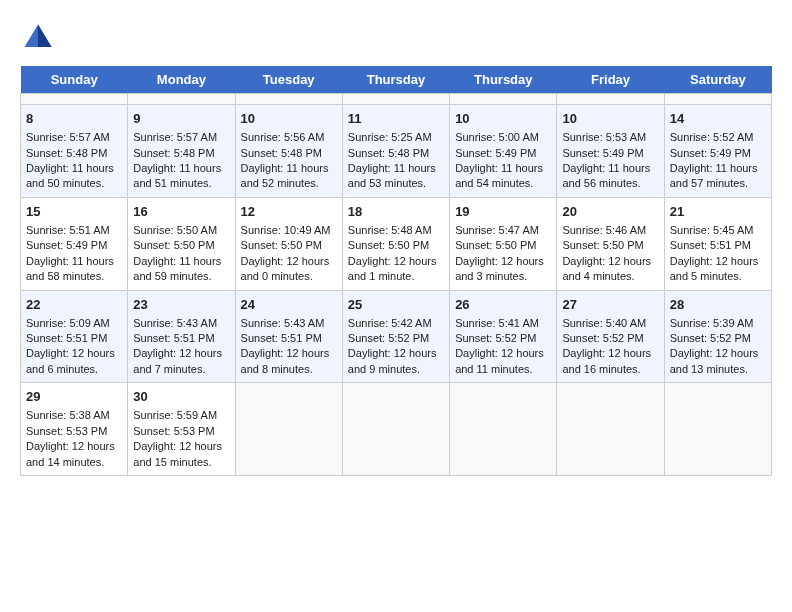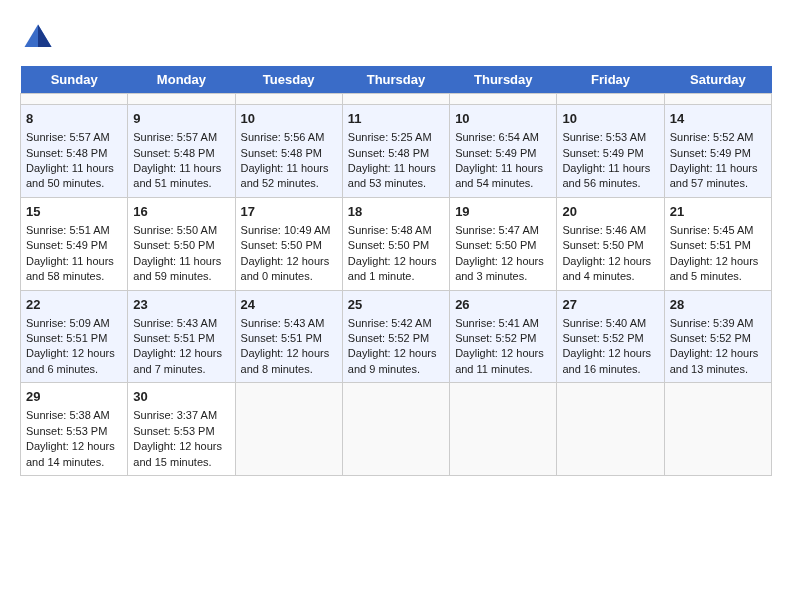--- a/index.html
+++ b/index.html
@@ -146,21 +146,21 @@
           <div>Daylight: 11 hours and 52 minutes.</div>
         </td>
         <td>
           <span class="day-num">11</span>
           <div>Sunrise: 5:25 AM</div>
           <div>Sunset: 5:48 PM</div>
           <div>Daylight: 11 hours and 53 minutes.</div>
         </td>
         <td>
           <span class="day-num">10</span>
-          <div>Sunrise: 6:54 AM</div>
+          <div>Sunrise: 5:00 AM</div>
           <div>Sunset: 5:49 PM</div>
           <div>Daylight: 11 hours and 54 minutes.</div>
         </td>
         <td>
           <span class="day-num">10</span>
           <div>Sunrise: 5:53 AM</div>
           <div>Sunset: 5:49 PM</div>
           <div>Daylight: 11 hours and 56 minutes.</div>
         </td>
         <td>
@@ -177,21 +177,21 @@
           <div>Sunset: 5:49 PM</div>
           <div>Daylight: 11 hours and 58 minutes.</div>
         </td>
         <td>
           <span class="day-num">16</span>
           <div>Sunrise: 5:50 AM</div>
           <div>Sunset: 5:50 PM</div>
           <div>Daylight: 11 hours and 59 minutes.</div>
         </td>
         <td>
-          <span class="day-num">17</span>
+          <span class="day-num">12</span>
           <div>Sunrise: 10:49 AM</div>
           <div>Sunset: 5:50 PM</div>
           <div>Daylight: 12 hours and 0 minutes.</div>
         </td>
         <td>
           <span class="day-num">18</span>
           <div>Sunrise: 5:48 AM</div>
           <div>Sunset: 5:50 PM</div>
           <div>Daylight: 12 hours and 1 minute.</div>
         </td>
@@ -260,21 +260,21 @@
       </tr>
       <tr>
         <td>
           <span class="day-num">29</span>
           <div>Sunrise: 5:38 AM</div>
           <div>Sunset: 5:53 PM</div>
           <div>Daylight: 12 hours and 14 minutes.</div>
         </td>
         <td>
           <span class="day-num">30</span>
-          <div>Sunrise: 3:37 AM</div>
+          <div>Sunrise: 5:59 AM</div>
           <div>Sunset: 5:53 PM</div>
           <div>Daylight: 12 hours and 15 minutes.</div>
         </td>
         <td class="empty-cell"></td>
         <td class="empty-cell"></td>
         <td class="empty-cell"></td>
         <td class="empty-cell"></td>
         <td class="empty-cell"></td>
       </tr>
     </tbody>

